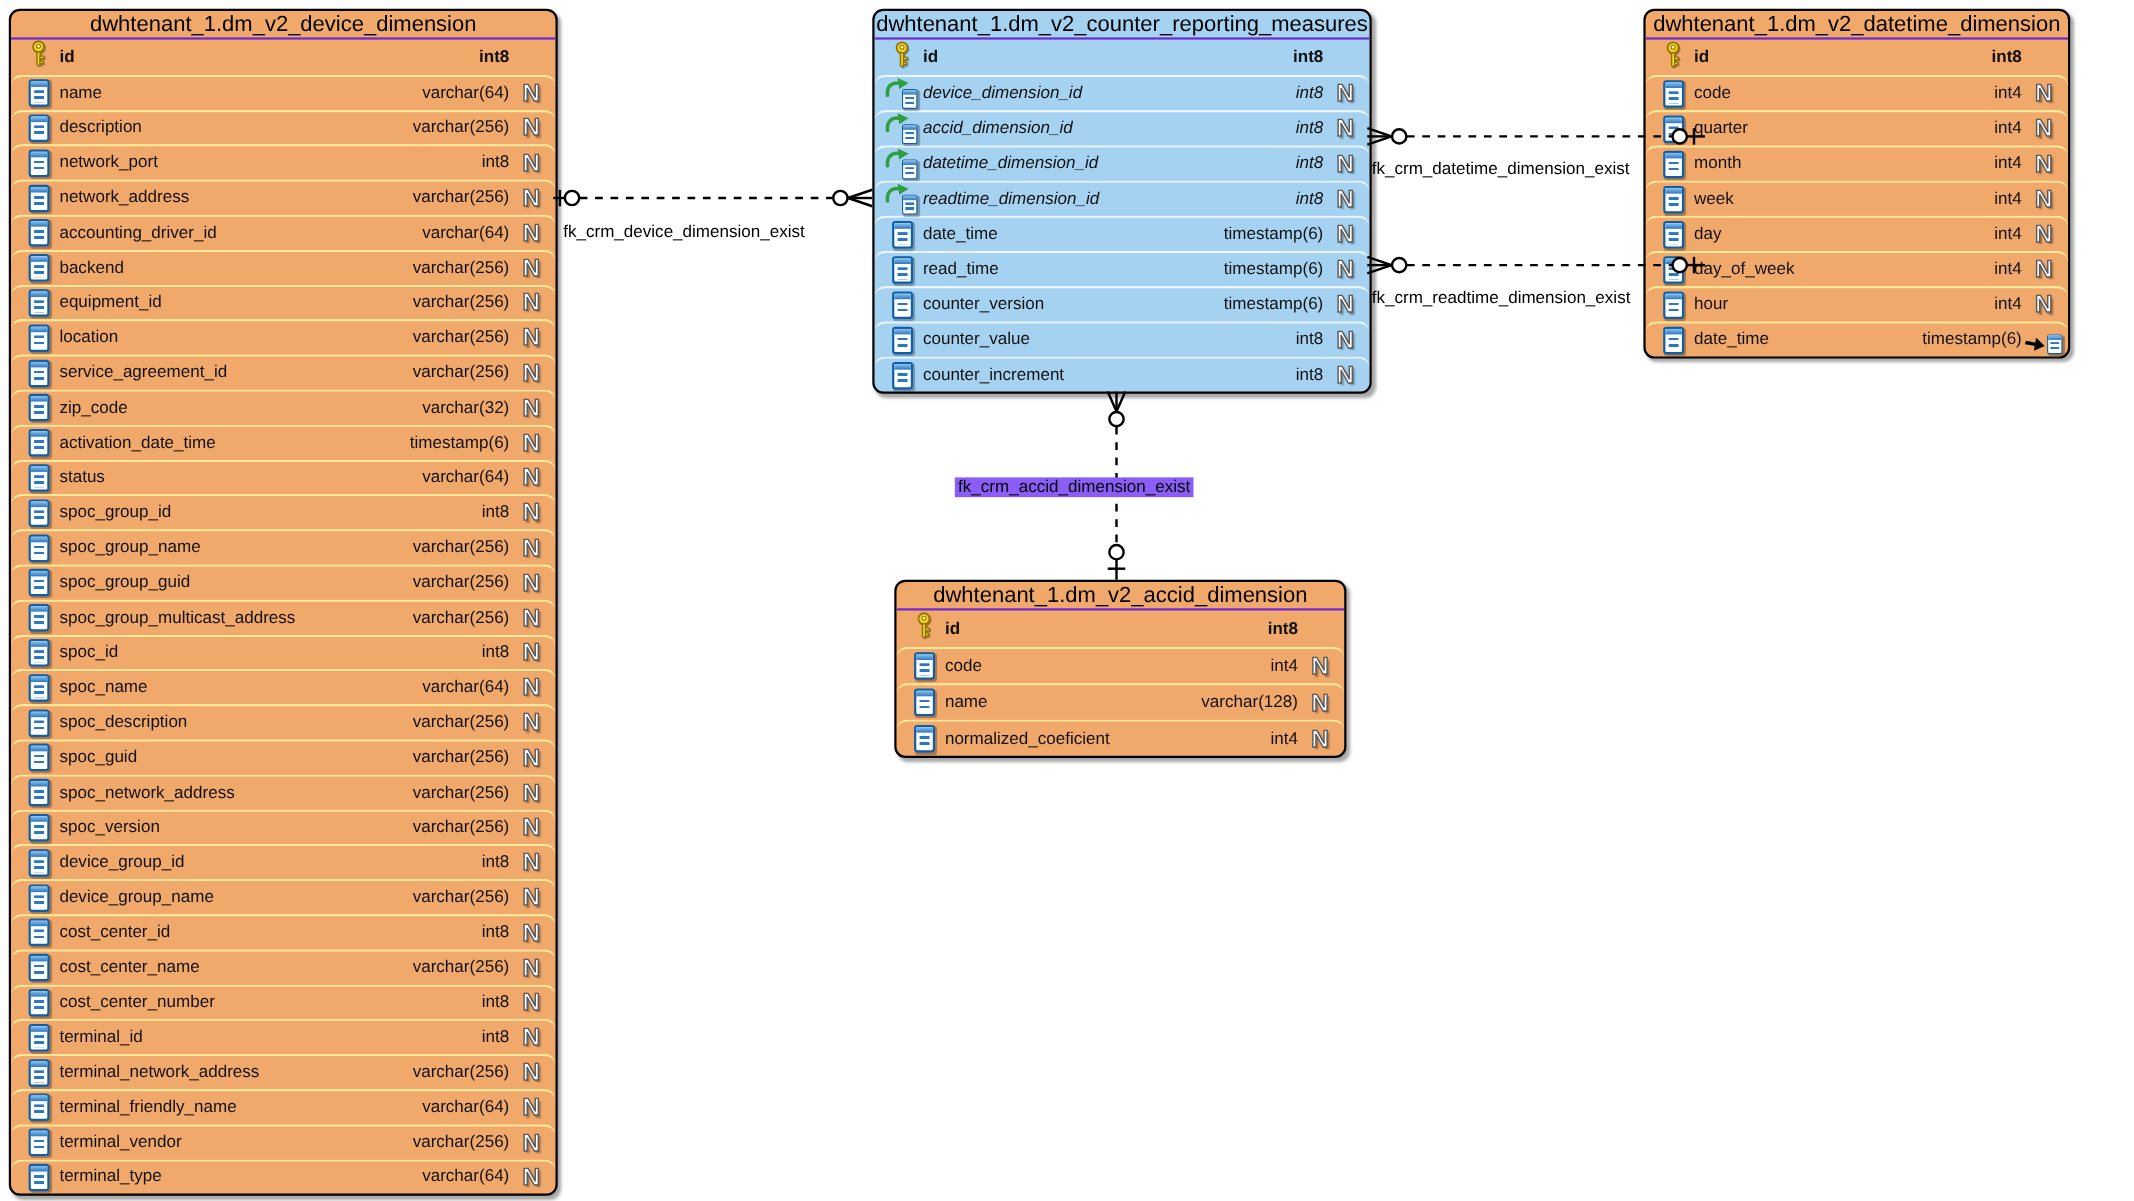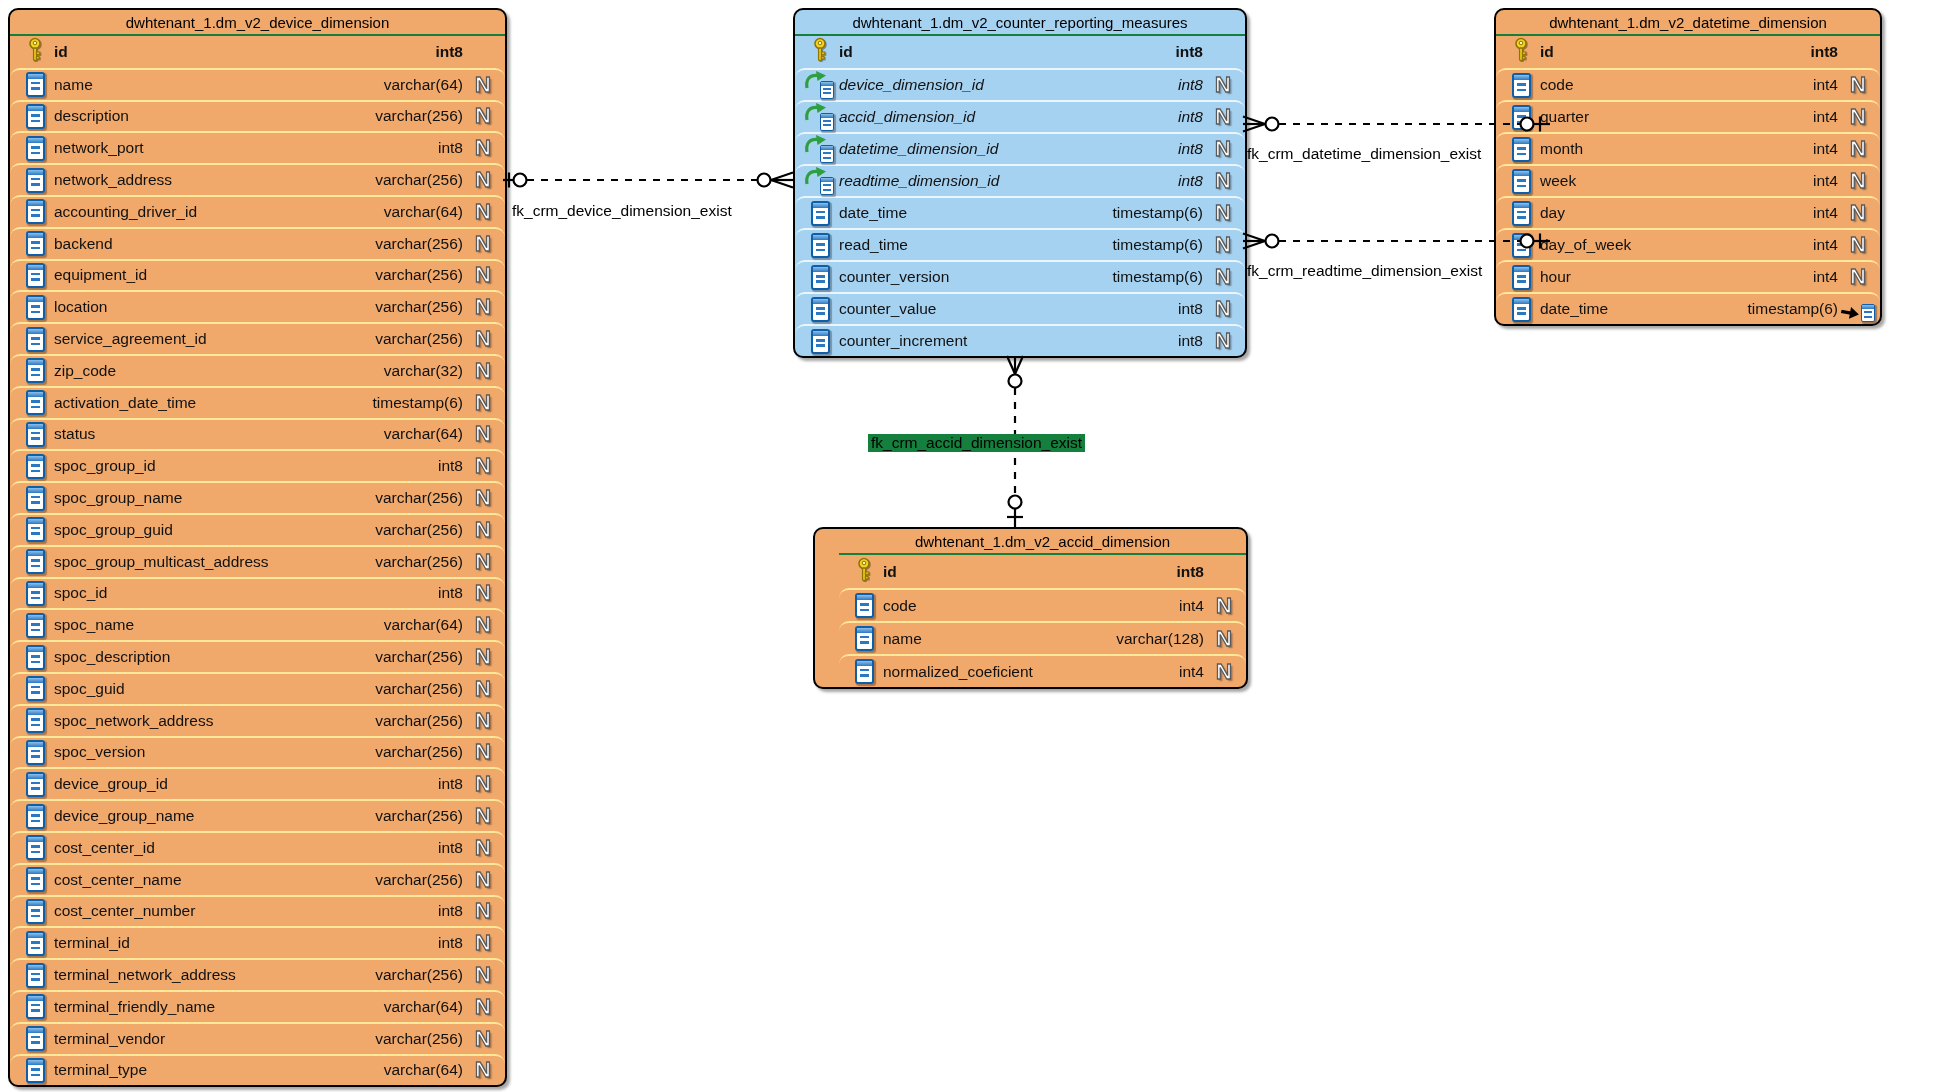--- a/index.html
+++ b/index.html
@@ -5,21 +5,21 @@
   html,body{margin:0;padding:0;width:1940px;height:1092px;overflow:hidden;
     font-family:"Liberation Sans",sans-serif;background:#fff;}
   #canvas{position:relative;width:1940px;height:1092px;background:#fff;}
 
   .er-table{position:absolute;border:2px solid #000;border-radius:10px;
     box-shadow:3px 3px 3px rgba(0,0,0,.35);overflow:hidden;z-index:1;}
   .er-table.orange{background:var(--orange);--sep:var(--orange-sep);}
   .er-table.blue{background:var(--blue);--sep:var(--blue-sep);}
 
   .tbl-title{height:24px;display:flex;align-items:center;justify-content:center;
-    border-bottom:2px solid #15803d;font-size:15px;color:#000;white-space:nowrap;}
+    border-bottom:2px solid #6d28d9;font-size:20px;color:#000;white-space:nowrap;}
 
   .t-row{box-sizing:border-box;height:var(--rowh);display:flex;align-items:center;
     padding-left:6px;font-size:15.5px;color:#111;}
   .t-row + .t-row{border-top:2px solid var(--sep);border-radius:10px;}
   .cell-icon{width:38px;flex:none;display:flex;justify-content:center;align-items:center;}
   .c-name{width:var(--namew);flex:none;white-space:nowrap;}
   .c-type{flex:1;white-space:nowrap;text-align:right;}
   .c-null{flex:none;width:40px;display:flex;justify-content:center;align-items:center;margin-right:2px;}
   .pk .c-name,.pk .c-type{font-weight:700;}
   .fk .c-name,.fk .c-type{font-style:italic;}
@@ -44,21 +44,21 @@
   .idx-ico .col-icon{position:absolute;right:0;bottom:0;}
   .idx-ico svg{position:absolute;left:0;top:5px;transform:rotate(10deg);}
 
   .key-ico svg{filter:drop-shadow(1.5px 1.5px .5px rgba(0,0,0,.35));}
 
   .n-badge{font-weight:700;font-size:22px;line-height:1;color:#fff;
     -webkit-text-stroke:1.3px #5a5a5a;text-shadow:2px 2px 1.5px rgba(0,0,0,.35);}
 
   .rel-layer{position:absolute;left:0;top:0;z-index:2;}
   .rel-label{position:absolute;font-size:15.5px;color:#000;white-space:nowrap;z-index:3;}
-  .rel-label.bg{background:#15803d;padding:0 3px;}
+  .rel-label.bg{background:#8b5cf6;padding:0 3px;}
 </style>
 </head>
 <body>
 
 <div id="canvas">
     <div class="er-table orange" style="left: 8px; top: 8px; width: 495px; --rowh: 31.8px; --namew: 214px;">
       <div class="tbl-title">dwhtenant_1.dm_v2_device_dimension</div>
       <div class="t-row pk">
         <span class="cell-icon">
           <span class="key-ico"><svg width="20" height="26" viewBox="0 0 20 26">
@@ -631,21 +631,21 @@
             <span style="position: absolute; left: 0px; top: 5px;">
               <svg width="19" height="14" viewBox="0 0 19 14">
                 <path d="M0 7 H10" stroke="#000" stroke-width="3.2"></path>
                 <polygon points="9,1 18,7 9,13" fill="#000"></polygon>
               </svg>
             </span>
           </span>
         </span>
       </div>
     </div>
-    <div class="er-table orange" style="left: 813px; top: 527px; width: 407px; padding-left: 24px; --rowh: 33px; --namew: 200px;">
+    <div class="er-table orange" style="left: 813px; top: 527px; width: 407px; --rowh: 33px; --namew: 200px;">
       <div class="tbl-title">dwhtenant_1.dm_v2_accid_dimension</div>
       <div class="t-row pk">
         <span class="cell-icon">
           <span class="key-ico"><svg width="20" height="26" viewBox="0 0 20 26">
               <circle cx="10" cy="6.5" r="5" fill="#F5D223" stroke="#8F7500" stroke-width="1.6"></circle>
               <rect x="8.6" y="11" width="2.9" height="12.4" rx="1" fill="#F5D223" stroke="#8F7500" stroke-width="1.3"></rect>
               <rect x="11.4" y="15" width="3.4" height="2.3" fill="#F5D223" stroke="#8F7500" stroke-width="1.1"></rect>
               <rect x="11.4" y="19.6" width="2.7" height="2.3" fill="#F5D223" stroke="#8F7500" stroke-width="1.1"></rect>
               <circle cx="10" cy="6" r="1.8" fill="#FDF6C3" stroke="#8F7500" stroke-width="1"></circle>
             </svg></span>

